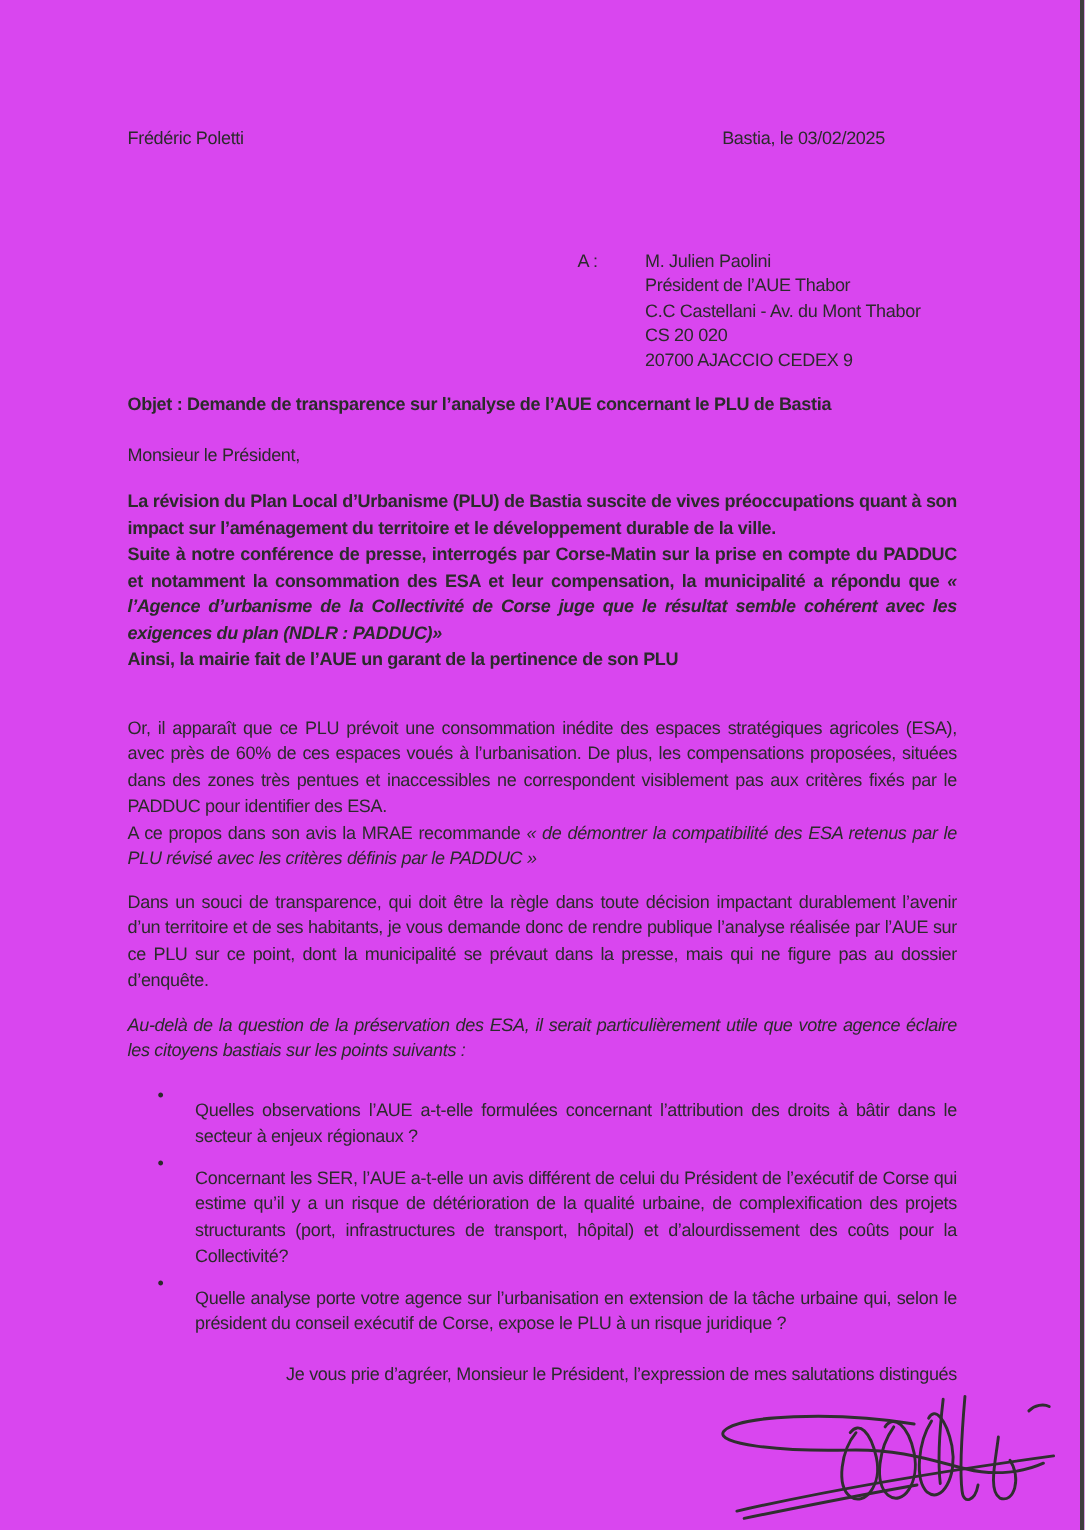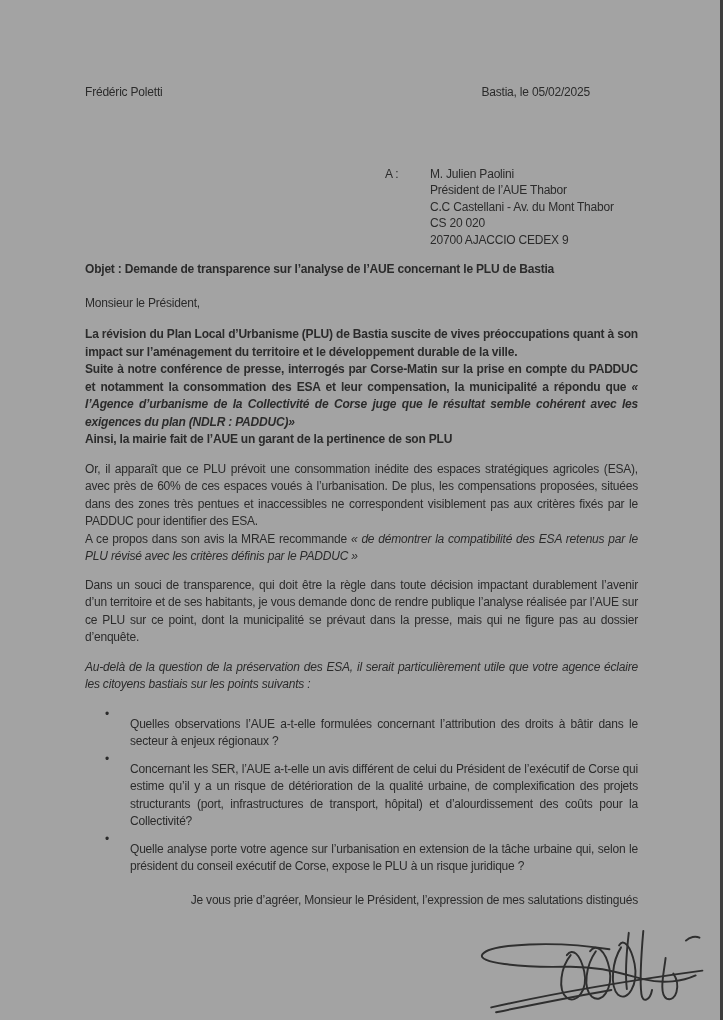--- a/index.html
+++ b/index.html
@@ -1,20 +1,20 @@
 <!DOCTYPE html>
 <html><head>
 <meta charset="utf-8">
 <style>
   html, body { margin: 0; padding: 0; background: #ffffff; }
   .page {
     position: relative;
     width: 723px;
     height: 1020px;
-    background: #a3a3a3;
+    background: #d946ef;
     font-family: "Liberation Sans", sans-serif;
     color: #2b2b2b;
     font-size: 12px;
     line-height: 17.5px;
     letter-spacing: -0.2px;
     overflow: hidden;
   }
   .content {
     position: absolute;
     left: 85px;
@@ -22,21 +22,21 @@
     width: 553px;
   }
   p { margin: 0; text-align: justify; }
   .header-row { display: flex; justify-content: space-between; }
   .dateline { margin-right: 48px; }
   .recipient { margin-top: 64px; margin-left: 300px; line-height: 16.5px; display: flex; }
   .to-label { width: 45px; flex: none; }
   .subject { margin-top: 13px; font-weight: bold; text-align: left; }
   .salutation { margin-top: 16px; text-align: left; }
   .block-a { margin-top: 14px; font-weight: bold; }
-  .block-b { margin-top: 12px; }
+  .block-b { margin-top: 28px; }
   .block-c { margin-top: 11px; }
   .block-d { margin-top: 12px; font-style: italic; }
   .bullets { margin-top: 12px; }
   .bullet-item { display: flex; }
   .bullet-dot { width: 25px; padding-left: 20px; flex: none; }
   .bullet-item p { flex: 1; margin-top: 10px; }
   .block-e { margin-top: 8px; }
   .closing { margin-top: 16px; text-align: right; white-space: nowrap; }
   .it { font-style: italic; }
   .signature {
@@ -54,21 +54,21 @@
   }
 </style>
 </head>
 <body>
 
 <div class="page">
   <div class="content">
 
     <div class="header-row">
       <span>Frédéric Poletti</span>
-      <span class="dateline">Bastia, le 05/02/2025</span>
+      <span class="dateline">Bastia, le 03/02/2025</span>
     </div>
 
     <div class="recipient">
       <span class="to-label">A :</span>
       <div>
         <div>M. Julien Paolini</div>
         <div>Président de l’AUE Thabor</div>
         <div>C.C Castellani - Av. du Mont Thabor</div>
         <div>CS 20 020</div>
         <div>20700 AJACCIO CEDEX 9</div>

